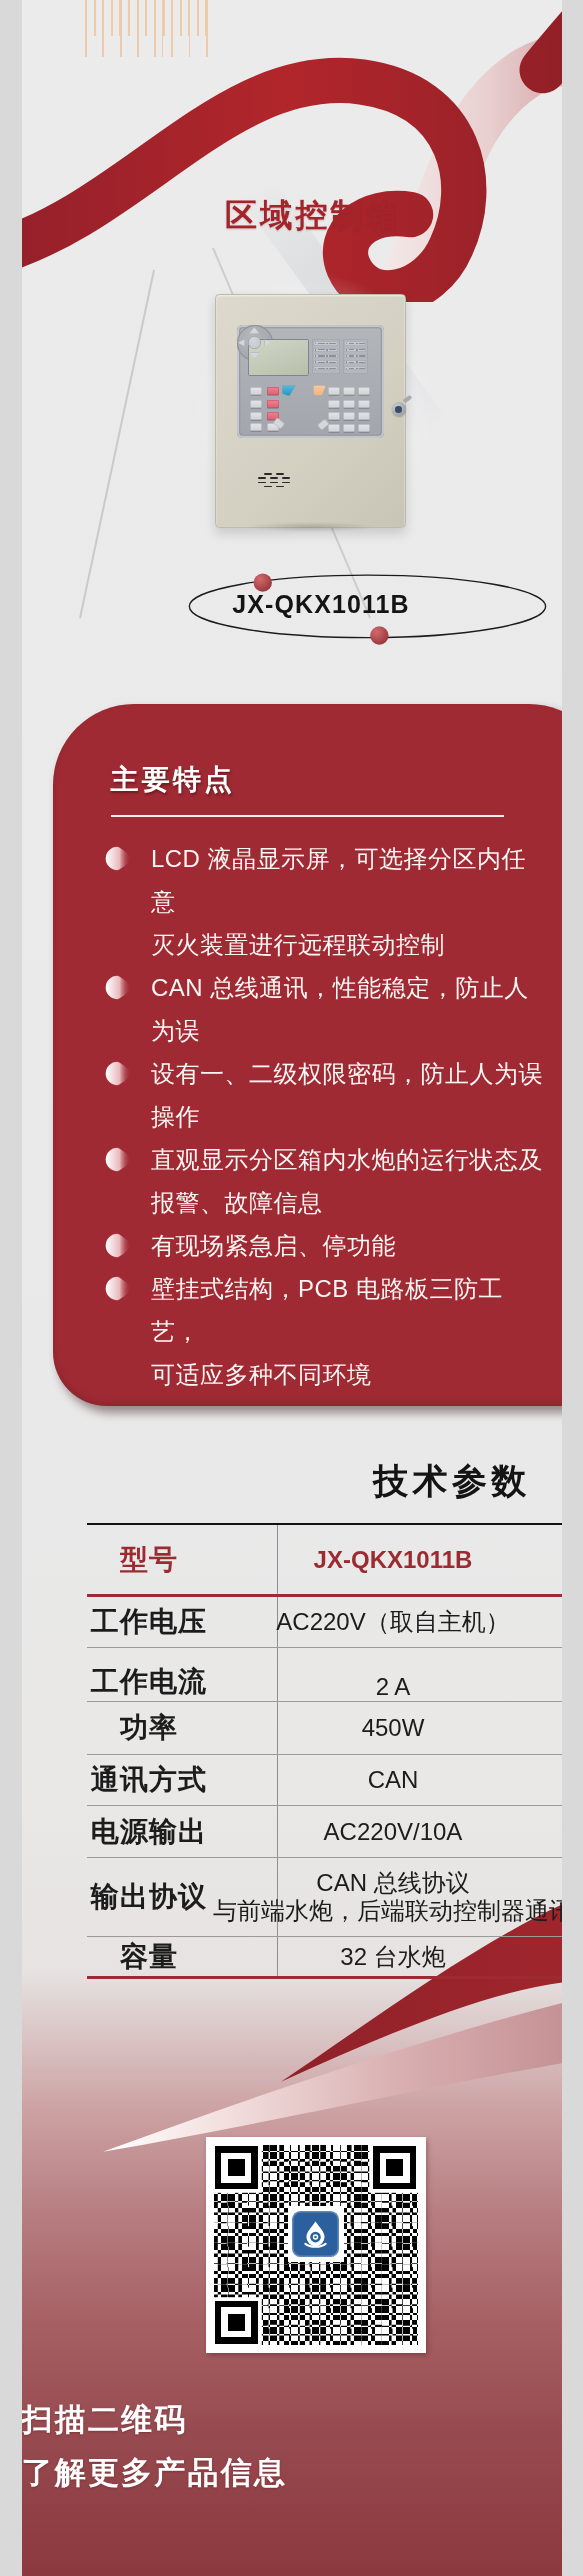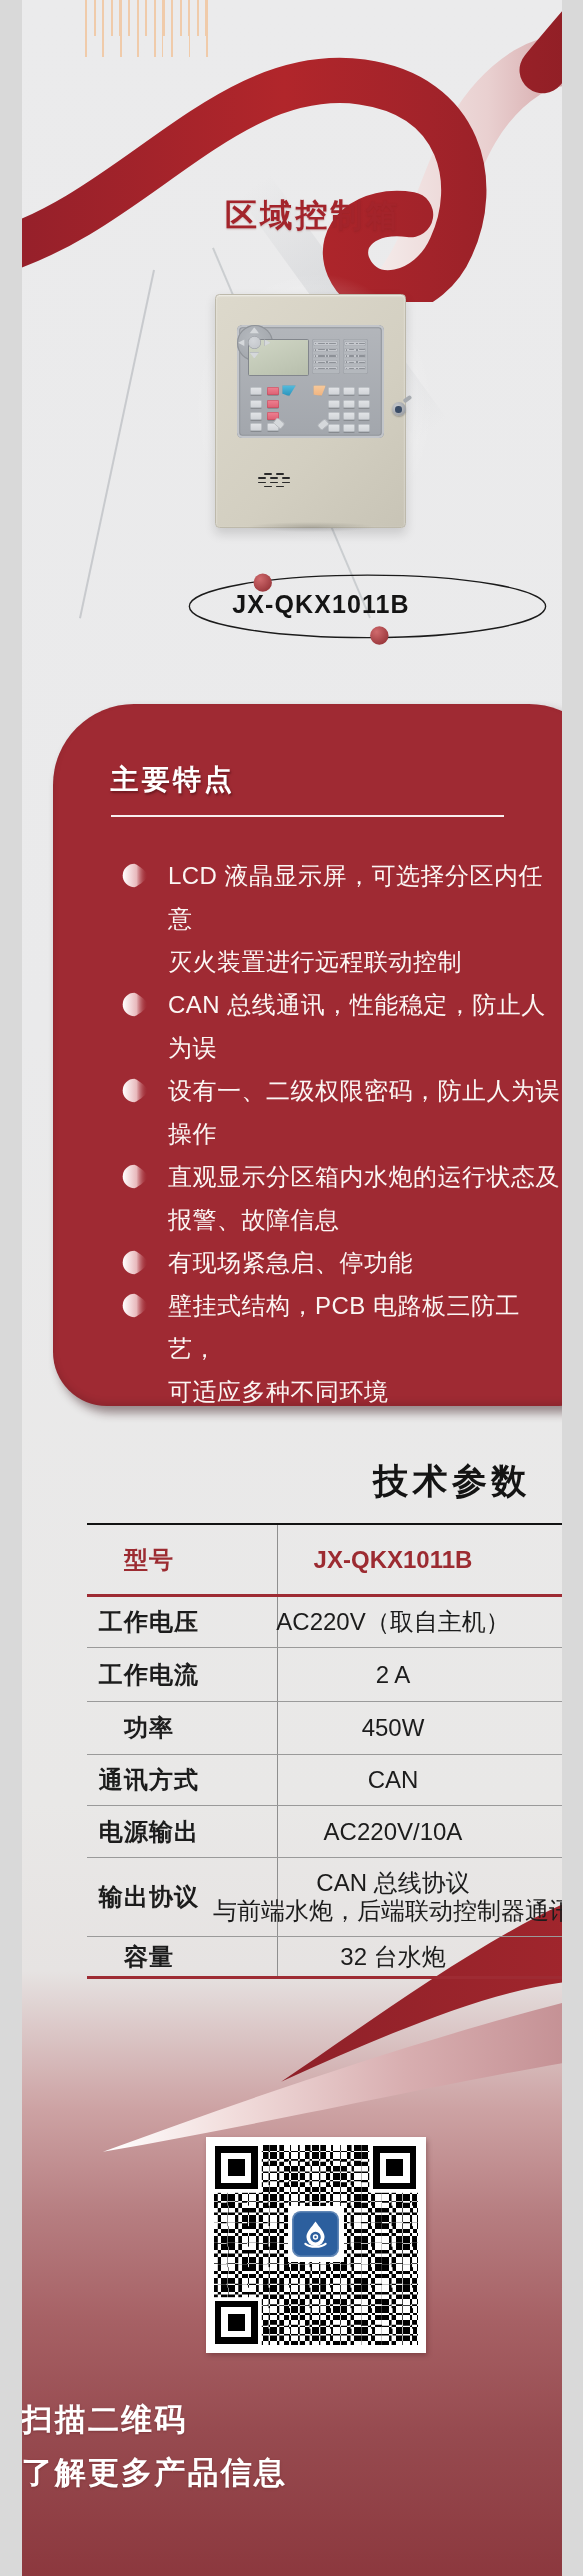--- a/index.html
+++ b/index.html
@@ -75,33 +75,33 @@
   .orbit{left:0;top:562px;width:583px;height:92px;}
   .model-label{left:178px;top:590px;width:243px;text-align:center;font-size:25px;font-weight:800;
     color:#141414;letter-spacing:1.1px;}
   
   .card{left:31px;top:704px;width:521px;height:702px;background:#9f2a33;
     border-radius:81px 81px 54px 54px;
     box-shadow:5.4px 6.5px 9.7px rgba(52,18,22,.45), inset 0 -3.2px 7.6px rgba(0,0,0,.12);padding-left:36px;}
   .features-heading{position:absolute;left:58px;top:57px;font-size:28px;font-weight:800;color:#fff;
     letter-spacing:3.2px;text-shadow:1.1px 1.6px 2.2px rgba(60,10,14,.5);}
   .features-underline{position:absolute;left:58px;top:111px;width:393px;height:1.6px;background:rgba(255,255,255,.92);}
-  .features-list{position:absolute;left:50px;top:133px;width:443px;margin:17px;padding:0;list-style:none;}
+  .features-list{position:absolute;left:50px;top:133px;width:443px;margin:0;padding:0;list-style:none;}
   .features-list li{display:flex;align-items:flex-start;}
   .bullet{flex:0 0 29px;height:29px;margin-top:7px;margin-right:19.4px;}
   .ftext{font-size:24px;line-height:43px;color:#fbf6f4;white-space:pre-line;letter-spacing:0.5px;}
   
   .specs-heading{right:31px;top:1458px;font-size:35px;font-weight:800;color:#141414;letter-spacing:4.3px;}
   .specs-table{left:65px;top:1523px;width:488px;border-top:2.2px solid #121212;}
   .spec-row{display:flex;align-items:center;border-bottom:1.1px solid #9a9a9a;position:relative;}
   .spec-row.header{height:69px;border-bottom:3.2px solid #9e2b33;}
-  .spec-row.r1{height:50px;} .spec-row.r2{height:53px;} .spec-row.r3{height:52px;}
+  .spec-row.r1{height:50px;} .spec-row.r2{height:53px;align-items:flex-end;} .spec-row.r3{height:52px;}
   .spec-row.r4{height:50px;} .spec-row.r5{height:51px;} .spec-row.r6{height:78px;}
   .spec-row.r7{height:39px;border-bottom:3.2px solid #9e2b33;}
-  .spec-label{flex:0 0 125px;text-align:center;font-size:24px;font-weight:800;color:#1c1c1c;letter-spacing:1.1px;}
+  .spec-label{flex:0 0 125px;text-align:center;font-size:28px;font-weight:800;color:#1c1c1c;letter-spacing:1.1px;}
   .spec-value{flex:1;text-align:center;font-size:24px;color:#1c1c1c;white-space:pre-line;line-height:28px;}
   .spec-row.header .spec-label,.spec-row.header .spec-value{color:#9c2b31;font-weight:800;}
   .vdivider{position:absolute;left:190px;top:0;bottom:0;width:1.1px;background:#8f8f8f;}
   
   .swoosh{left:0;top:1836px;width:583px;height:378px;}
   
   .qr-tile{left:184px;top:2137px;width:220px;height:216px;background:#fff;
     box-shadow:2.2px 3.2px 5.4px rgba(70,25,28,.4);}
   .qr-pattern{position:absolute;inset:8px;
     background:

